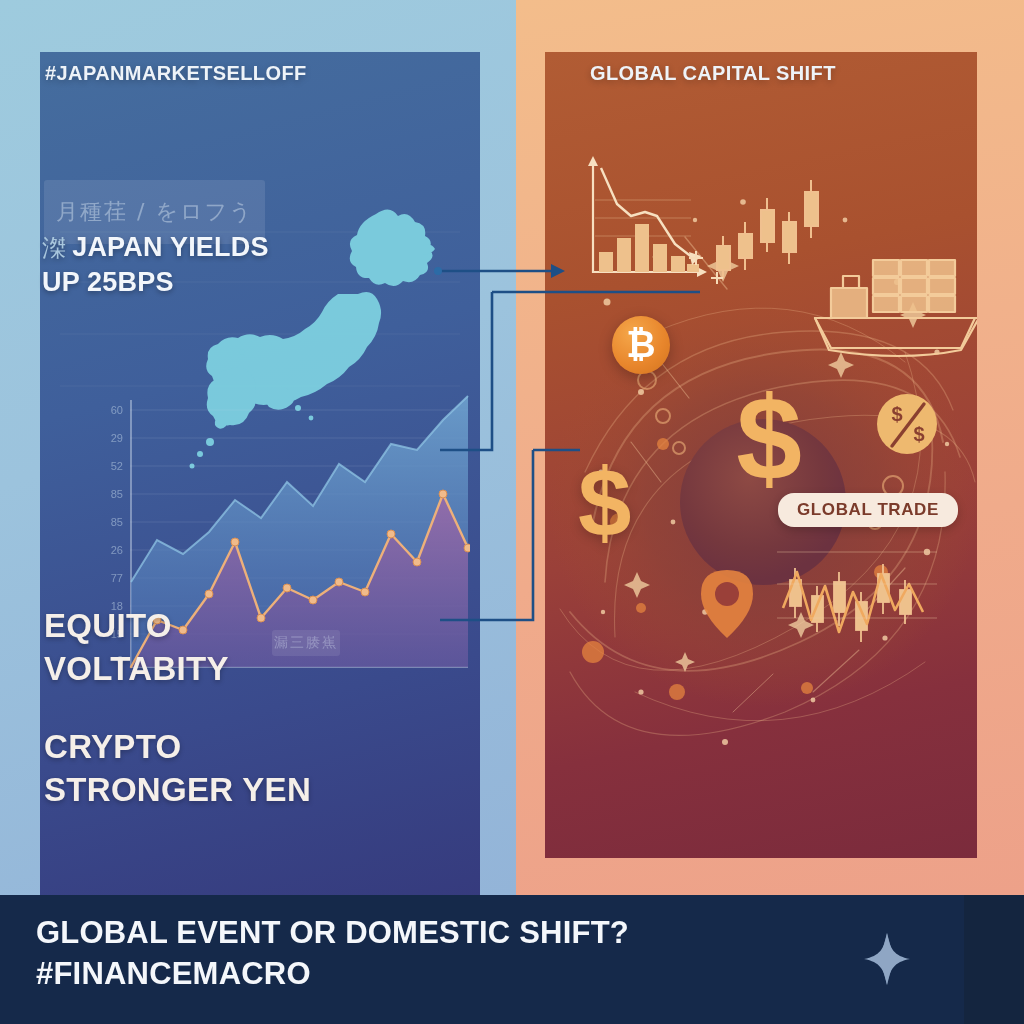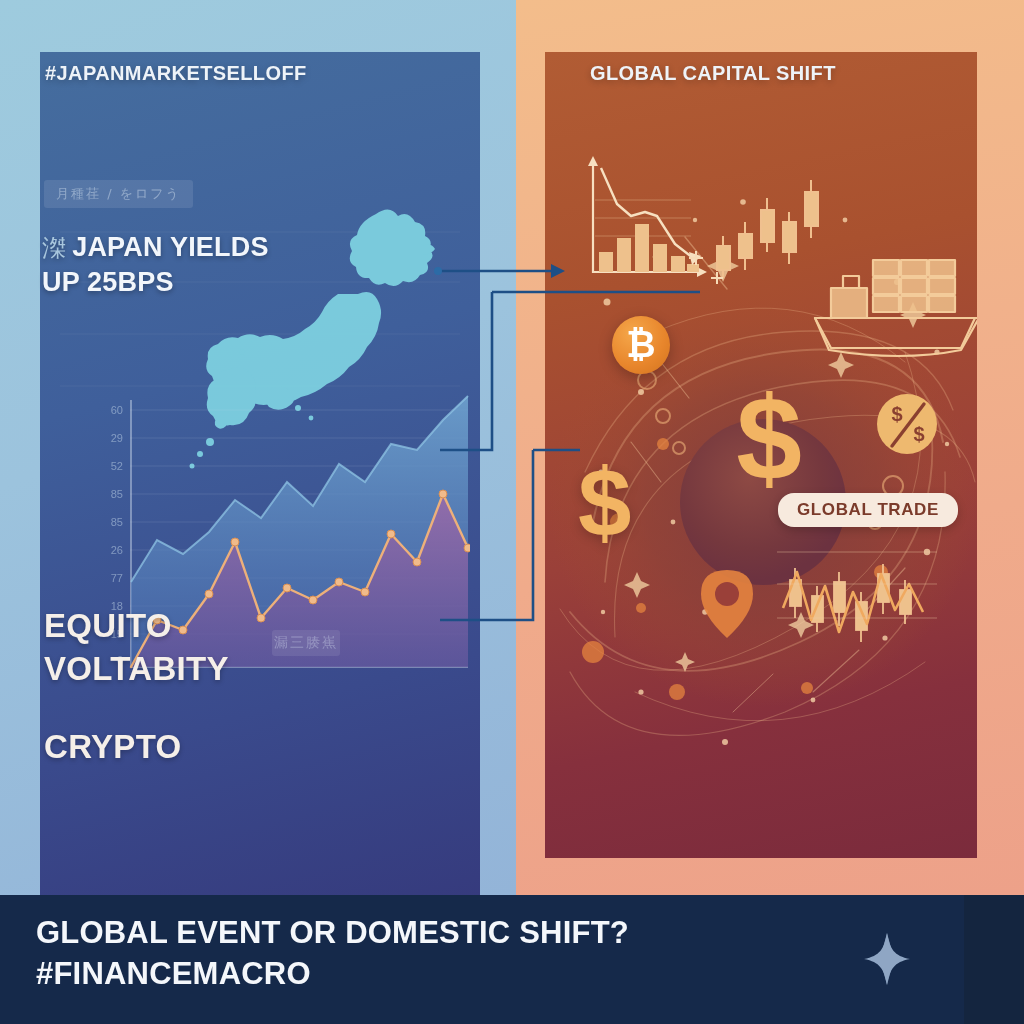--- a/index.html
+++ b/index.html
@@ -17,23 +17,23 @@
   .panel-left{left:40px;top:52px;width:440px;height:938px;
     background:linear-gradient(165deg,#456d9e 0%,#3f5f9b 35%,#3a4a8c 68%,#343578 100%);}
   .panel-right{left:545px;top:52px;width:432px;height:806px;
     background:linear-gradient(168deg,#b15c34 0%,#a9512f 28%,#9a4039 58%,#86303d 80%,#7b2b3c 100%);}
 
   
   .panel-title{position:absolute;left:45px;top:62px;color:#eef3f8;
     font-size:20px;font-weight:700;letter-spacing:.4px;
     text-shadow:0 2px 6px rgba(0,0,0,.25);white-space:nowrap;}
 
-  .jp-badge{position:absolute;left:44px;top:180px;padding:5px 12px;
+  .jp-badge{position:absolute;left:44px;top:180px;padding:17px 12px;
     background:rgba(255,255,255,.10);border-radius:3px;
-    color:rgba(226,238,248,.42);font-size:13px;letter-spacing:2px;
+    color:rgba(226,238,248,.42);font-size:22px;letter-spacing:2px;
     font-family:"DejaVu Sans",sans-serif;}
   .jp-badge2{position:absolute;left:272px;top:630px;padding:4px 2px;
     background:rgba(255,255,255,.09);border-radius:3px;
     color:rgba(226,238,248,.33);font-size:14px;letter-spacing:2px;
     font-family:"DejaVu Sans",sans-serif;text-align:right;}
 
   .kicker{position:absolute;left:42px;top:230px;color:#f2f6fb;
     font-size:27px;font-weight:700;line-height:1.28;letter-spacing:.2px;
     text-shadow:0 2px 5px rgba(0,0,0,.3);}
   .kicker .gl{color:#a8c6dd;font-weight:400;font-family:"DejaVu Sans",sans-serif;
@@ -410,20 +410,21 @@
 
   <div class="pill">GLOBAL TRADE</div>
 
   <div class="stat stat-a">
     <span>EQUITO</span><br>
     <span>VOLTABITY</span>
   </div>
 
   <div class="stat stat-b">
     <span>CRYPTO</span><br>
+    <span>STRONGER YEN</span>
   </div>
 
   <svg class="connectors" viewBox="0 0 1024 1024">
     <g fill="none" stroke="#1e4f86" stroke-width="2.6">
 
       <path d="M436 271 H552"></path>
       <path d="M551 264 l14 7 -14 7 z" fill="#1e4f86" stroke="none"></path>
       <circle cx="438" cy="271" r="4" fill="#2c6ba6" stroke="none"></circle>
 
       <path d="M492 292 V450 H440"></path>

